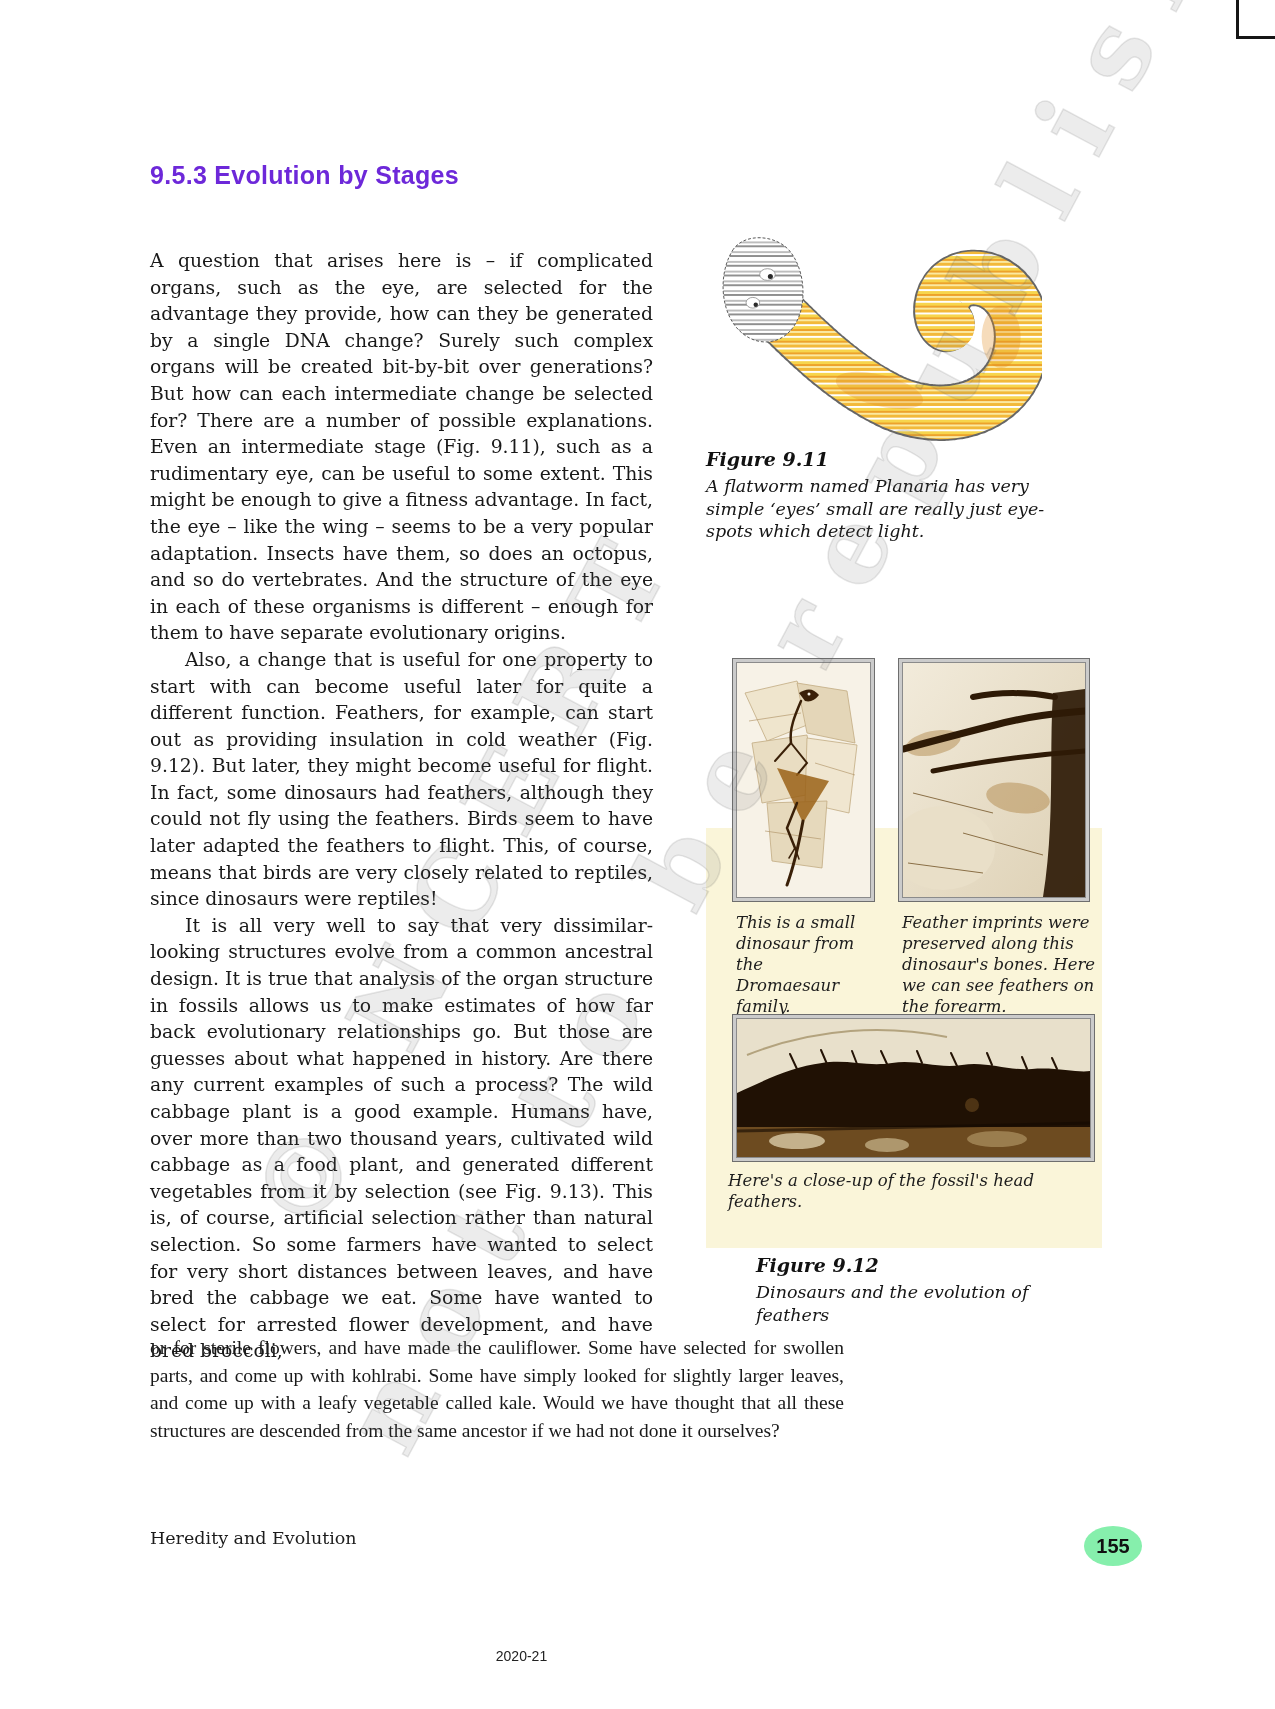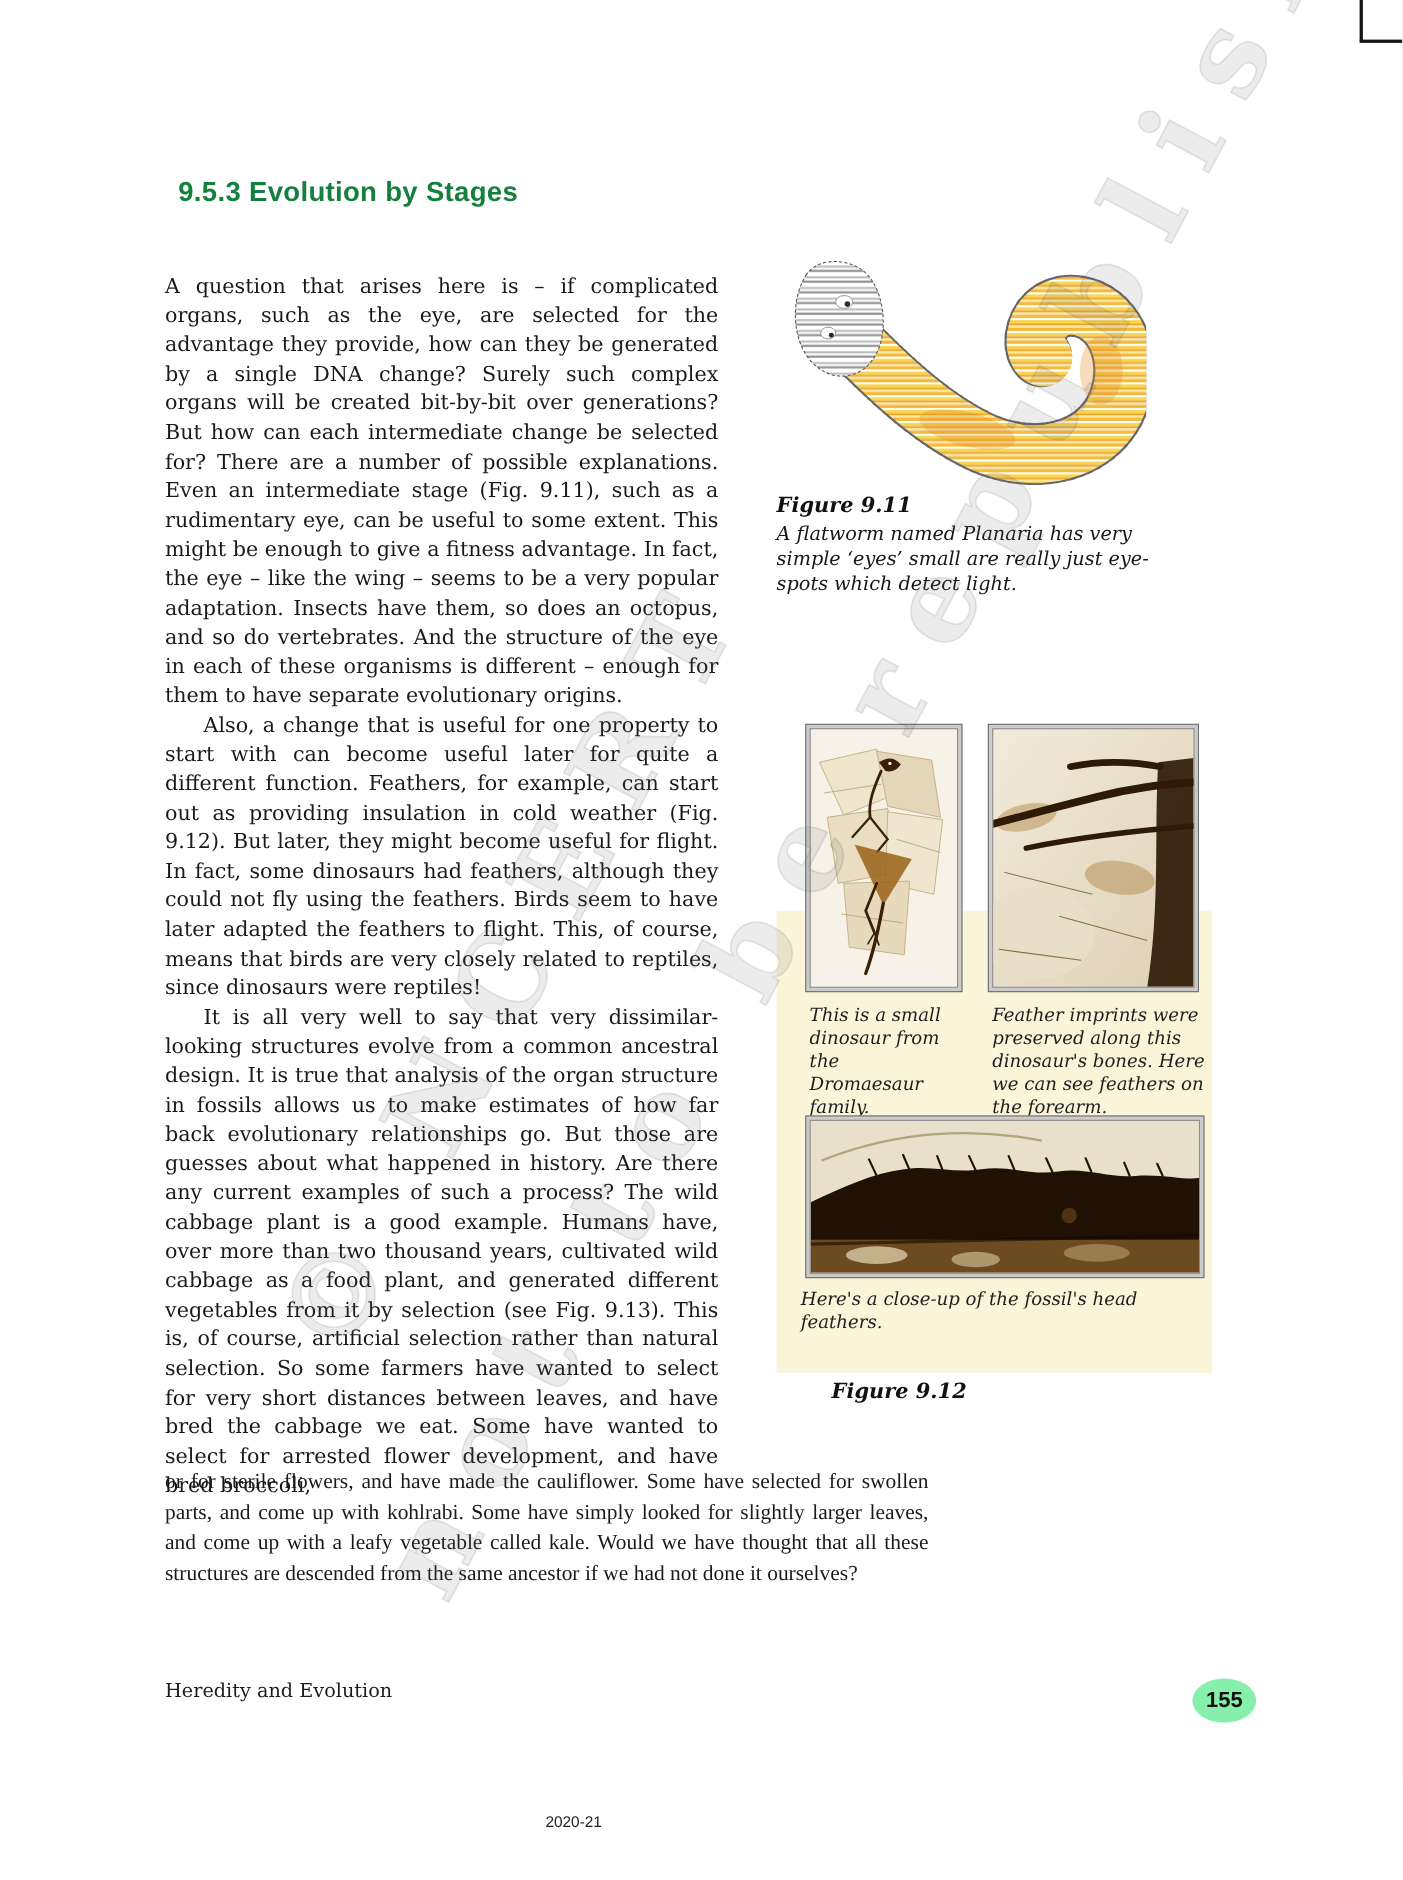--- a/index.html
+++ b/index.html
@@ -20,23 +20,23 @@
     font-size:104px;line-height:186px;letter-spacing:0.32em;
     color:rgba(95,95,95,0.12);
     -webkit-text-stroke:1.5px rgba(95,95,95,0.15);
     white-space:nowrap;pointer-events:none;
   }
   .watermark .wl1{display:block;padding-left:150px;}
   .watermark .wl2{display:block;}
 
   
   .heading{
-    position:absolute;left:162px;top:161px;
+    position:absolute;left:150px;top:161px;
     font-family:"Liberation Sans",sans-serif;font-weight:bold;
-    font-size:25px;color:#15803d;letter-spacing:0.3px;
+    font-size:25px;color:#6d28d9;letter-spacing:0.3px;
   }
 
   
   .col-main{
     position:absolute;left:150px;top:204px;width:503px;
     font-size:18.8px;line-height:26.6px;text-align:justify;margin-top:44px;
   }
   .col-main p{margin:0;}
   .col-main p.indent{text-indent:35px;}
 
@@ -230,20 +230,21 @@
           <ellipse cx="260" cy="120" rx="30" ry="8" fill="#b99f6e" opacity="0.6"></ellipse>
           <path d="M0,112 L353,104" stroke="#140a02" stroke-width="3" opacity="0.6"></path>
           <circle cx="235" cy="86" r="7" fill="#6d4b20" opacity="0.6"></circle>
         </svg>
       </div>
 
       <div class="panel-text cap-wide">Here's a close-up of the fossil's head feathers.</div>
     </div>
 
     <div class="fig-label fig912-label">Figure 9.12</div>
+    <div class="fig-caption fig912-caption">Dinosaurs and the evolution of feathers</div>
   </div>
 
   <div class="footer-book">Heredity and Evolution</div>
   <div class="page-badge">
     <span>155</span>
   </div>
   <div class="year">2020-21</div>
 
 </div>
 

